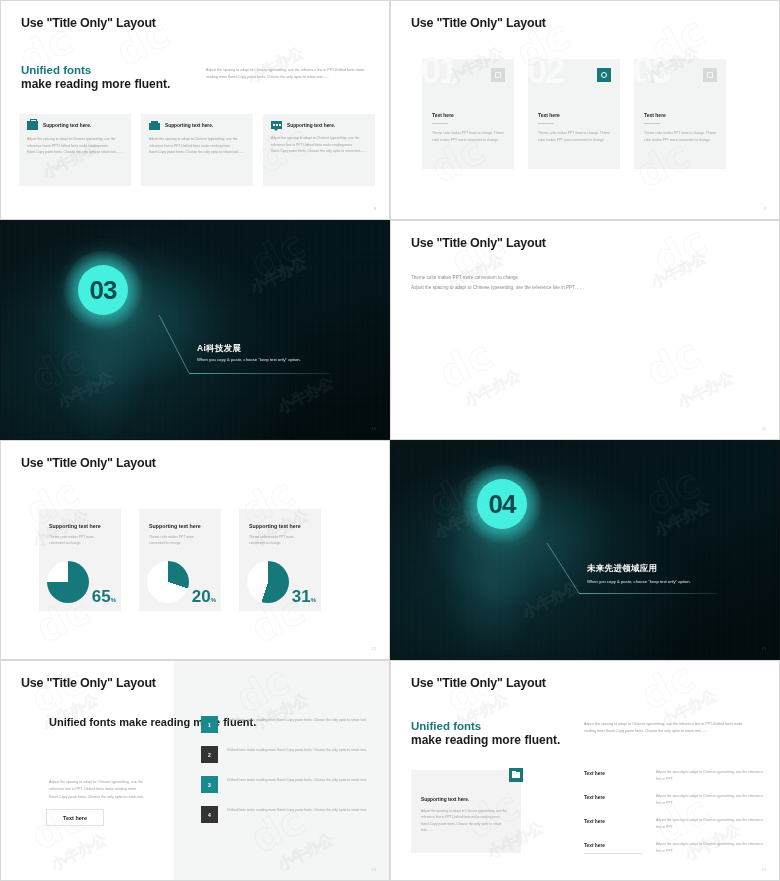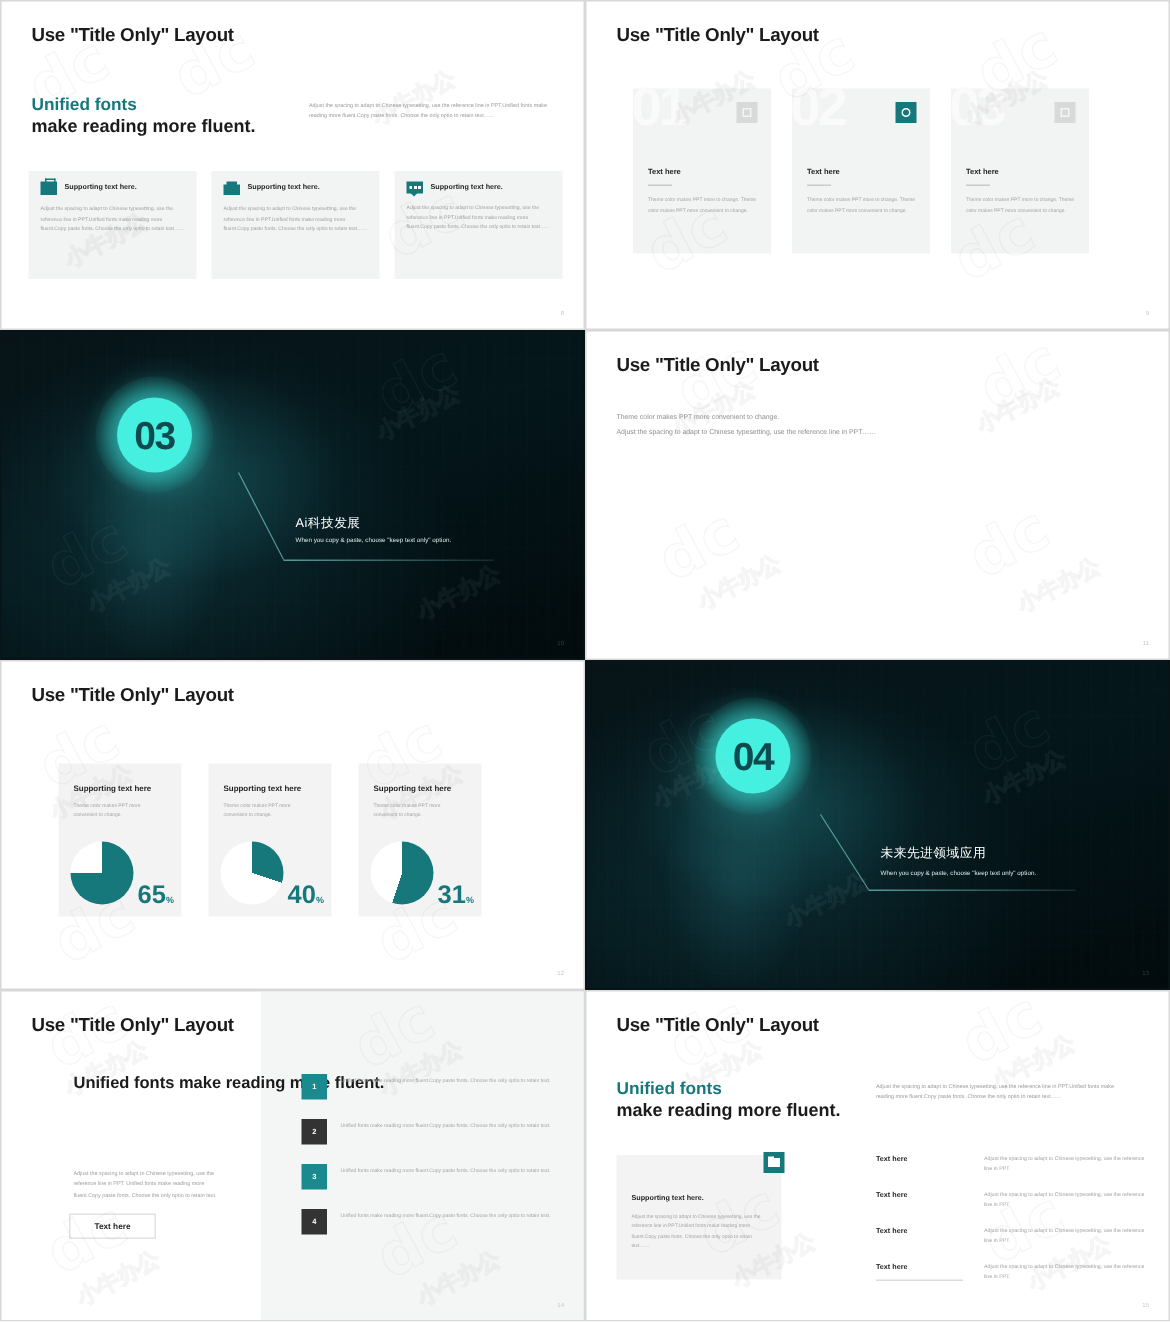--- a/index.html
+++ b/index.html
@@ -131,21 +131,21 @@
   }
   .num-circle {
     position:absolute; width:50px; height:50px; border-radius:50%;
     background:#45f0e0;
     display:flex; align-items:center; justify-content:center;
     box-shadow: 0 0 16px 5px rgba(69,240,224,0.42);
   }
   .num-circle span { font-size: 26px; font-weight:700; color:#0d4b4e; letter-spacing:-1px; line-height:1; }
   .leader { position:absolute; border-left:1px solid rgba(140,235,230,0.55); }
   .leader-h { position:absolute; height:1px; background:linear-gradient(to right, rgba(140,235,230,0.6), rgba(140,235,230,0.12)); }
-  .dk-title { position:absolute; font-size:8.5px; font-weight:400; color:#ffffff; letter-spacing:.3px; }
+  .dk-title { position:absolute; font-size:8.5px; font-weight:700; color:#ffffff; letter-spacing:.3px; }
   .dk-sub { position:absolute; font-size:4.2px; color:#d8ecec; }
 
   
   .s4-para { position:absolute; left:20px; top:52px; font-size:4.6px; line-height:9.5px; color:#8d8d8d; }
 
   
   .s5-cards { position:absolute; left:38px; top:68px; display:flex; gap:18px; }
   .s5-card { width:82px; height:102px; background:#f3f3f3; position:relative; }
   .s5-card .ttl { position:absolute; left:10px; top:14px; font-size:5.3px; font-weight:700; color:#1f1f1f; }
   .s5-card .bd { position:absolute; left:10px; top:25px; width:60px; font-size:3.3px; line-height:6.4px; color:#a3a3a3; }
@@ -338,21 +338,21 @@
       <div class="s5-card">
         <div class="ttl">Supporting text here</div>
         <div class="bd">Theme  color makes PPT more convenient to change.</div>
         <div class="pie" style="background: conic-gradient(from 0deg, #17787c 0% 75%, #ffffff 75% 100%);"></div>
         <div class="pct"><span>65</span><sub>%</sub></div>
       </div>
       <div class="s5-card">
         <div class="ttl">Supporting text here</div>
         <div class="bd">Theme  color makes PPT more convenient to change.</div>
         <div class="pie" style="background: conic-gradient(from 0deg, #17787c 0% 30%, #ffffff 30% 100%);"></div>
-        <div class="pct"><span>40</span><sub>%</sub></div>
+        <div class="pct"><span>20</span><sub>%</sub></div>
       </div>
       <div class="s5-card">
         <div class="ttl">Supporting text here</div>
         <div class="bd">Theme  color makes PPT more convenient to change.</div>
         <div class="pie" style="background: conic-gradient(from 0deg, #17787c 0% 55%, #ffffff 55% 100%);"></div>
         <div class="pct"><span>31</span><sub>%</sub></div>
       </div>
     </div>
     <div class="pageno">12</div>
   </div>

